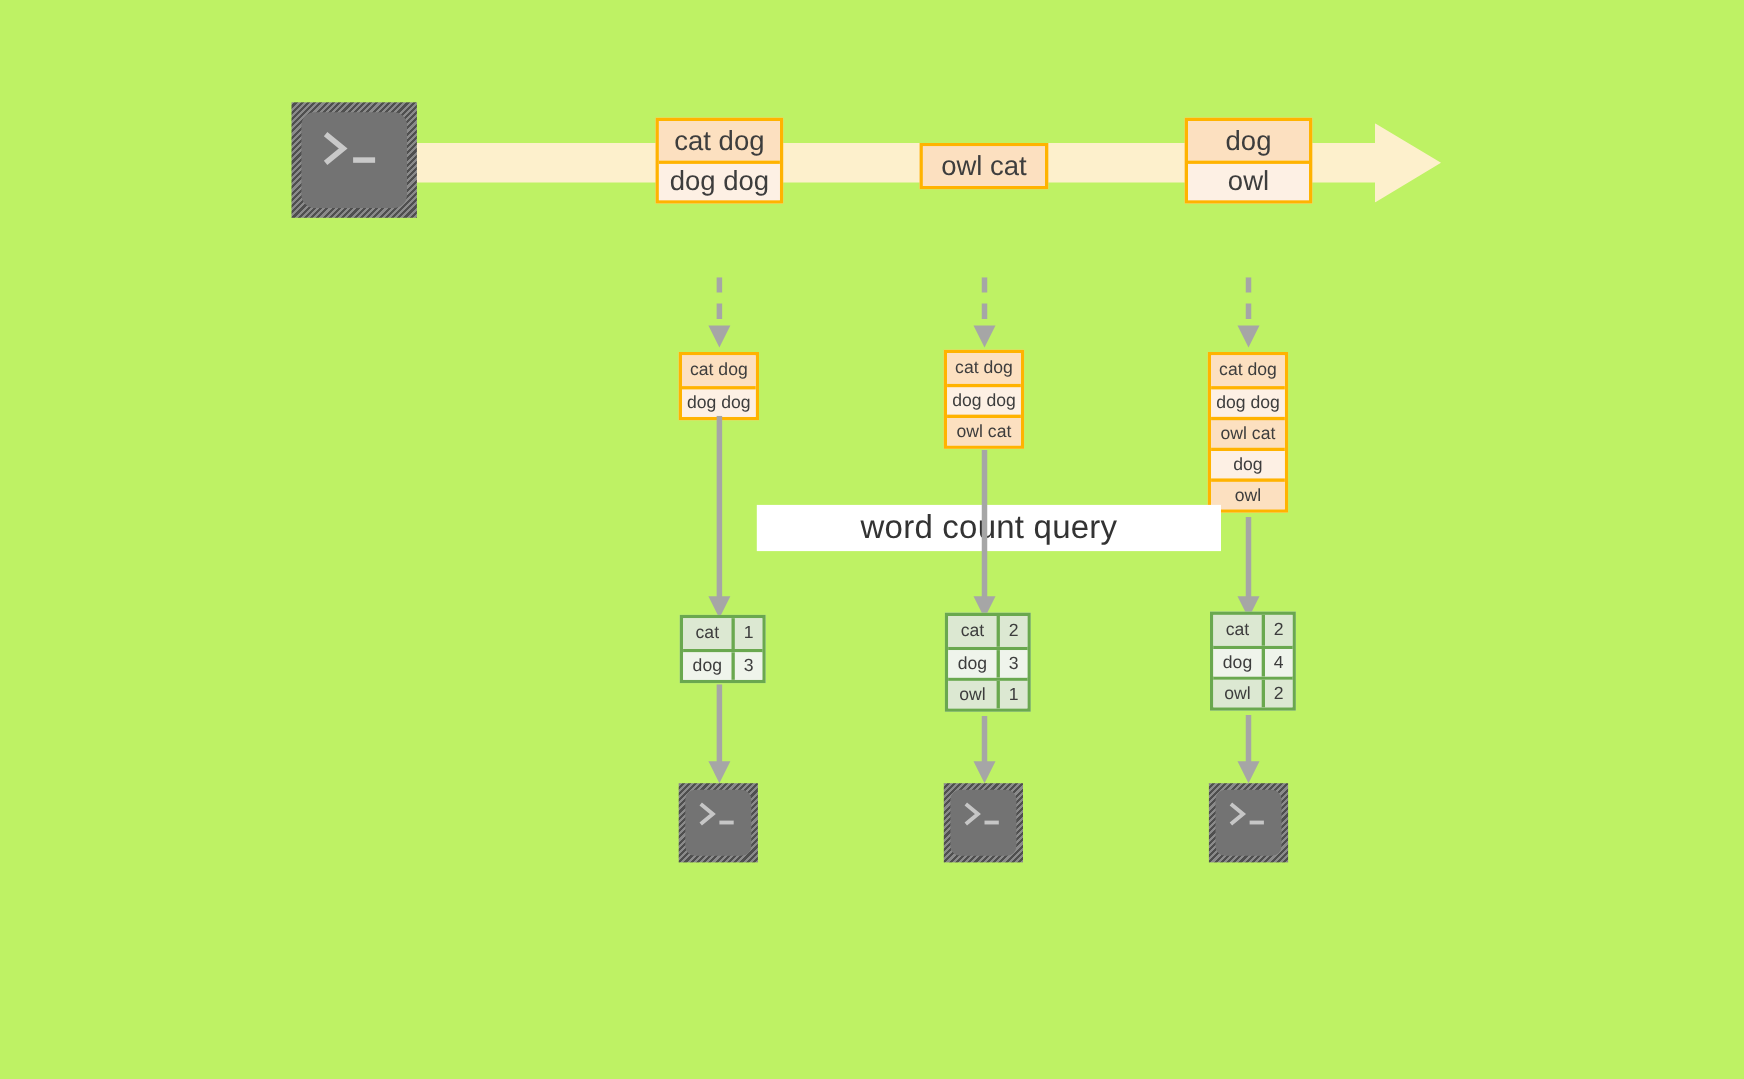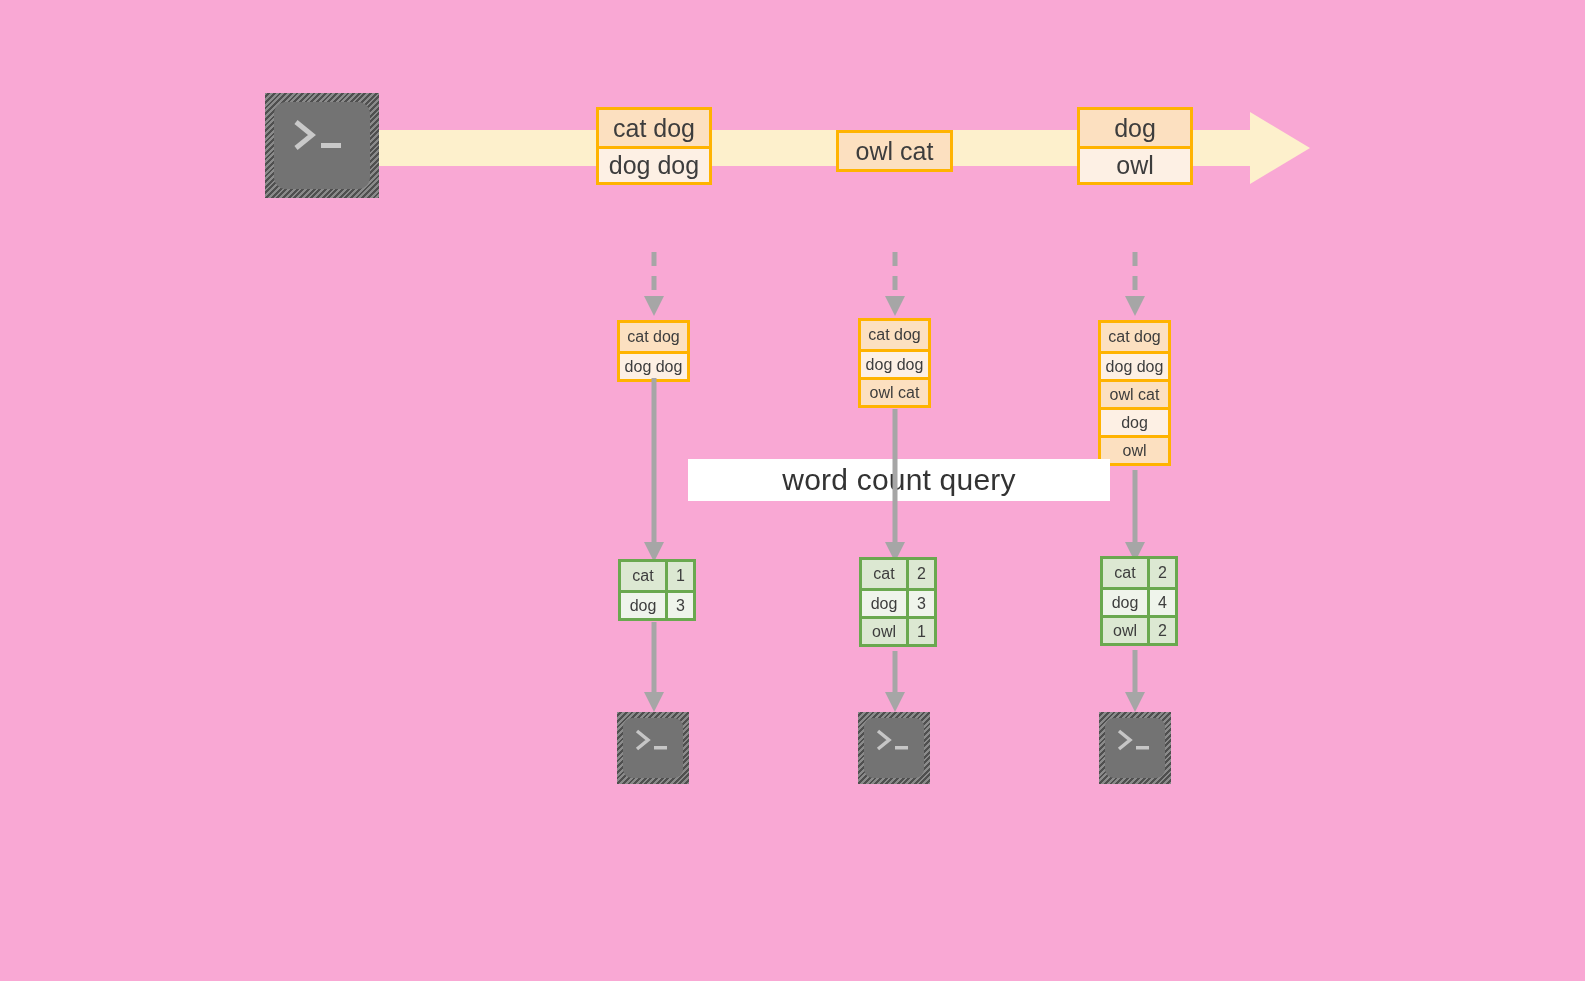--- a/index.html
+++ b/index.html
@@ -5,21 +5,21 @@
   html, body {
     margin: 0; padding: 0;
     background: #000000;
     width: 1585px; height: 981px;
     overflow: hidden;
     font-family: "Liberation Sans", sans-serif;
   }
   #stage {
     position: relative;
     width: 1585px; height: 981px;
-    background: #f9a8d4;
+    background: #bef264;
   }
 
   
   .term {
     position: absolute;
     box-sizing: border-box;
     background:
       repeating-linear-gradient(135deg,
         #8a8a8a 0px, #8a8a8a 2px,
         #4f4f4f 2px, #4f4f4f 4px);

